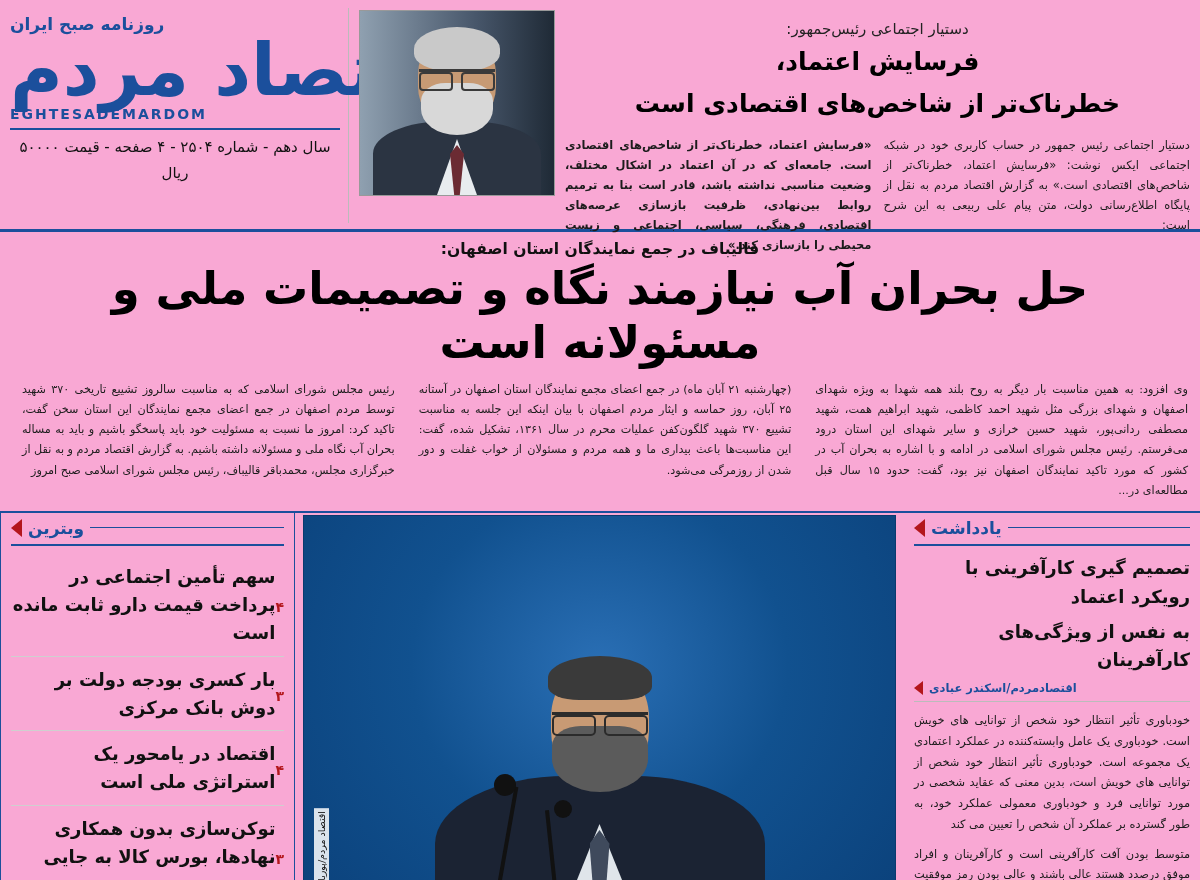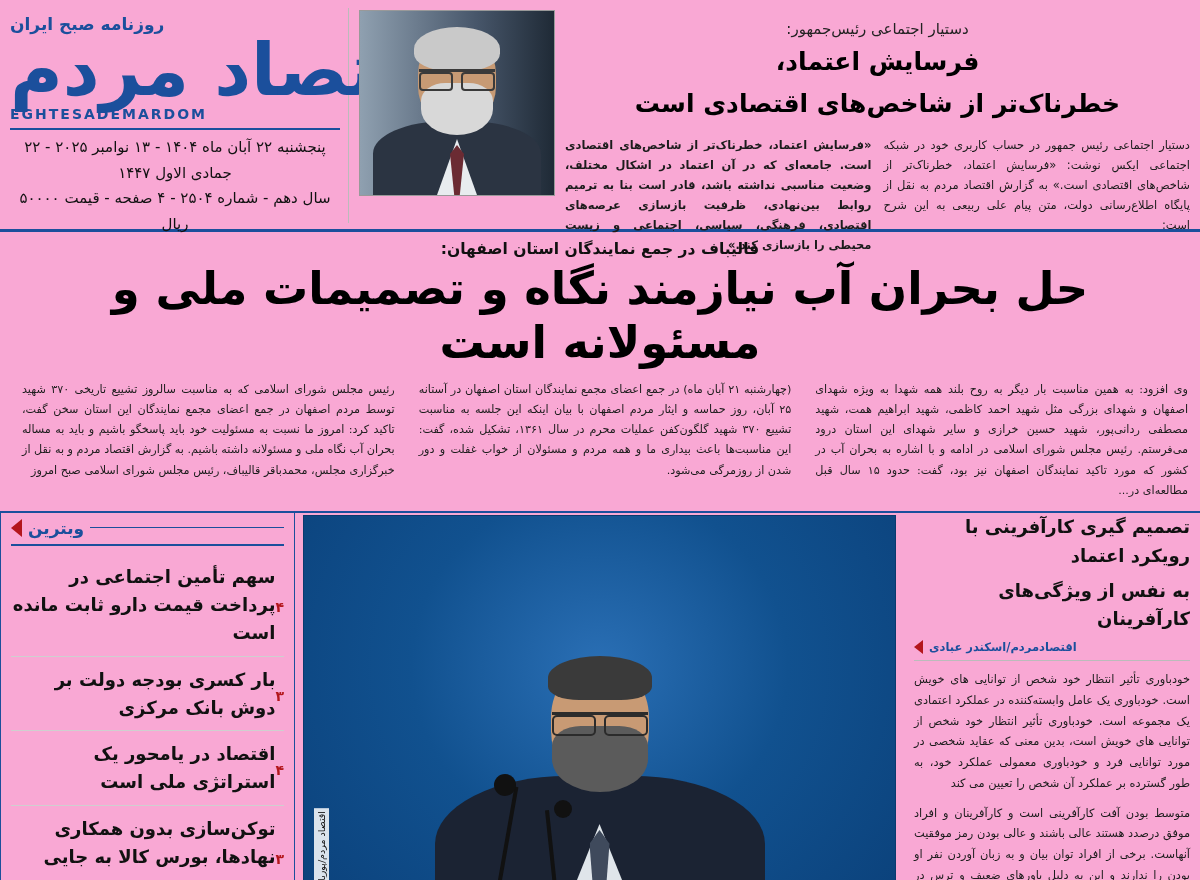--- a/index.html
+++ b/index.html
@@ -351,21 +351,20 @@
 <body>
 
 <div class="page">
 
   <div class="masthead">
     <div class="brand-block">
       <div class="brand-sub">روزنامه صبح ایران</div>
       <div class="brand-title">اقتصاد مردم</div>
       <div class="brand-latin">EGHTESADEMARDOM</div>
       <div class="brand-rule"></div>
-      <div class="brand-date">پنجشنبه ۲۲ آبان ماه ۱۴۰۴ - ۱۳ نوامبر ۲۰۲۵ - ۲۲ جمادی الاول ۱۴۴۷</div>
       <div class="brand-date l2">سال دهم - شماره ۲۵۰۴ - ۴ صفحه - قیمت ۵۰۰۰۰ ریال</div>
     </div>
 
     <div class="lead-block">
       <div class="lead-photo">
         <div class="bg-l"></div>
         <div class="body"></div>
         <div class="shirt"></div>
         <div class="tie"></div>
         <div class="head"></div>
@@ -437,20 +436,25 @@
         <div class="bp-paper"></div>
         <div class="bp-mic1"></div>
         <div class="bp-mic1b"></div>
         <div class="bp-mic2"></div>
         <div class="bp-mic2b"></div>
         <div class="photo-credit">اقتصاد مردم/پوریان نصیری</div>
       </div>
     </div>
 
     <div class="col-left">
+      <div class="sec-head">
+        <div class="flag"></div>
+        <div class="label">یادداشت</div>
+        <div class="rule"></div>
+      </div>
       <div class="note-head">تصمیم گیری کارآفرینی با رویکرد اعتماد</div>
       <div class="note-head">به نفس از ویژگی‌های کارآفرینان</div>
       <div class="note-byline">
         <div class="flag"></div>
         <div class="name">اقتصادمردم/اسکندر عبادی</div>
       </div>
       <div class="note-body">
         <p>خودباوری تأثیر انتظار خود شخص از توانایی های خویش است. خودباوری یک عامل وابسته‌کننده در عملکرد اعتمادی یک مجموعه است. خودباوری تأثیر انتظار خود شخص از توانایی های خویش است، بدین معنی که عقاید شخصی در مورد توانایی فرد و خودباوری معمولی عملکرد خود، به طور گسترده بر عملکرد آن شخص را تعیین می کند</p>
         <p>متوسط بودن آفت کارآفرینی است و کارآفرینان و افراد موفق درصدد هستند عالی باشند و عالی بودن رمز موفقیت آنهاست. برخی از افراد توان بیان و به زبان آوردن نفر او بودن را ندارند و این به دلیل باورهای ضعیف و ترس در وجود آنان است که آنقدر در درون فرد ریشه دوانده است که توان پیشرفت، و دیدن خویش در جایگاه بالاتر از سطح معمولی را از وی گرفته است و این باور به ظاهر کوچک یک آفت مهم است که مانند بیدی که به ویکر یک شی چوبی می‌زند و بعد از مدتی اثری از آن شی، نمی‌گذارد و آن را به گردی روی زمین تبدیل می‌کند، مانعی که باور پذیرش موفقیت و خود را در جایگاه برتر دیدن ریشه خودباوری و ارزشمندی در فرد دارد</p>
 

